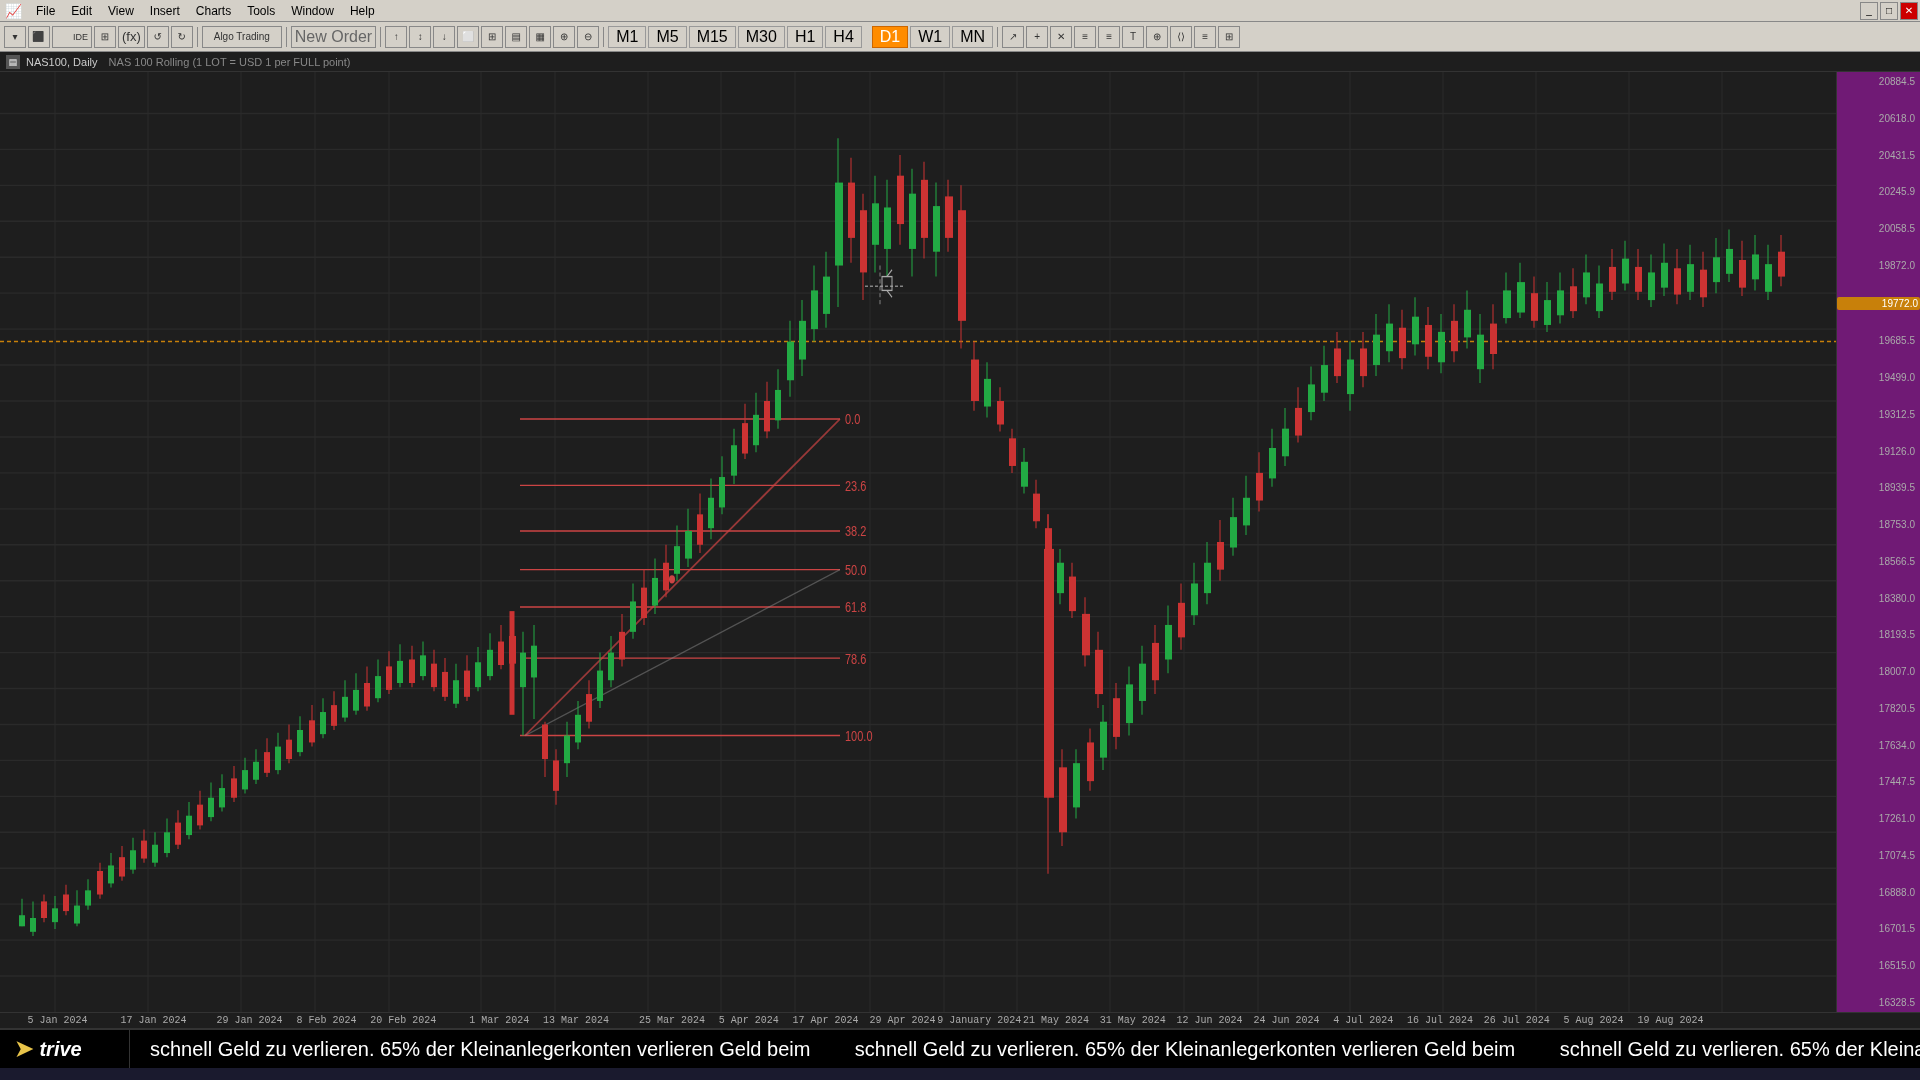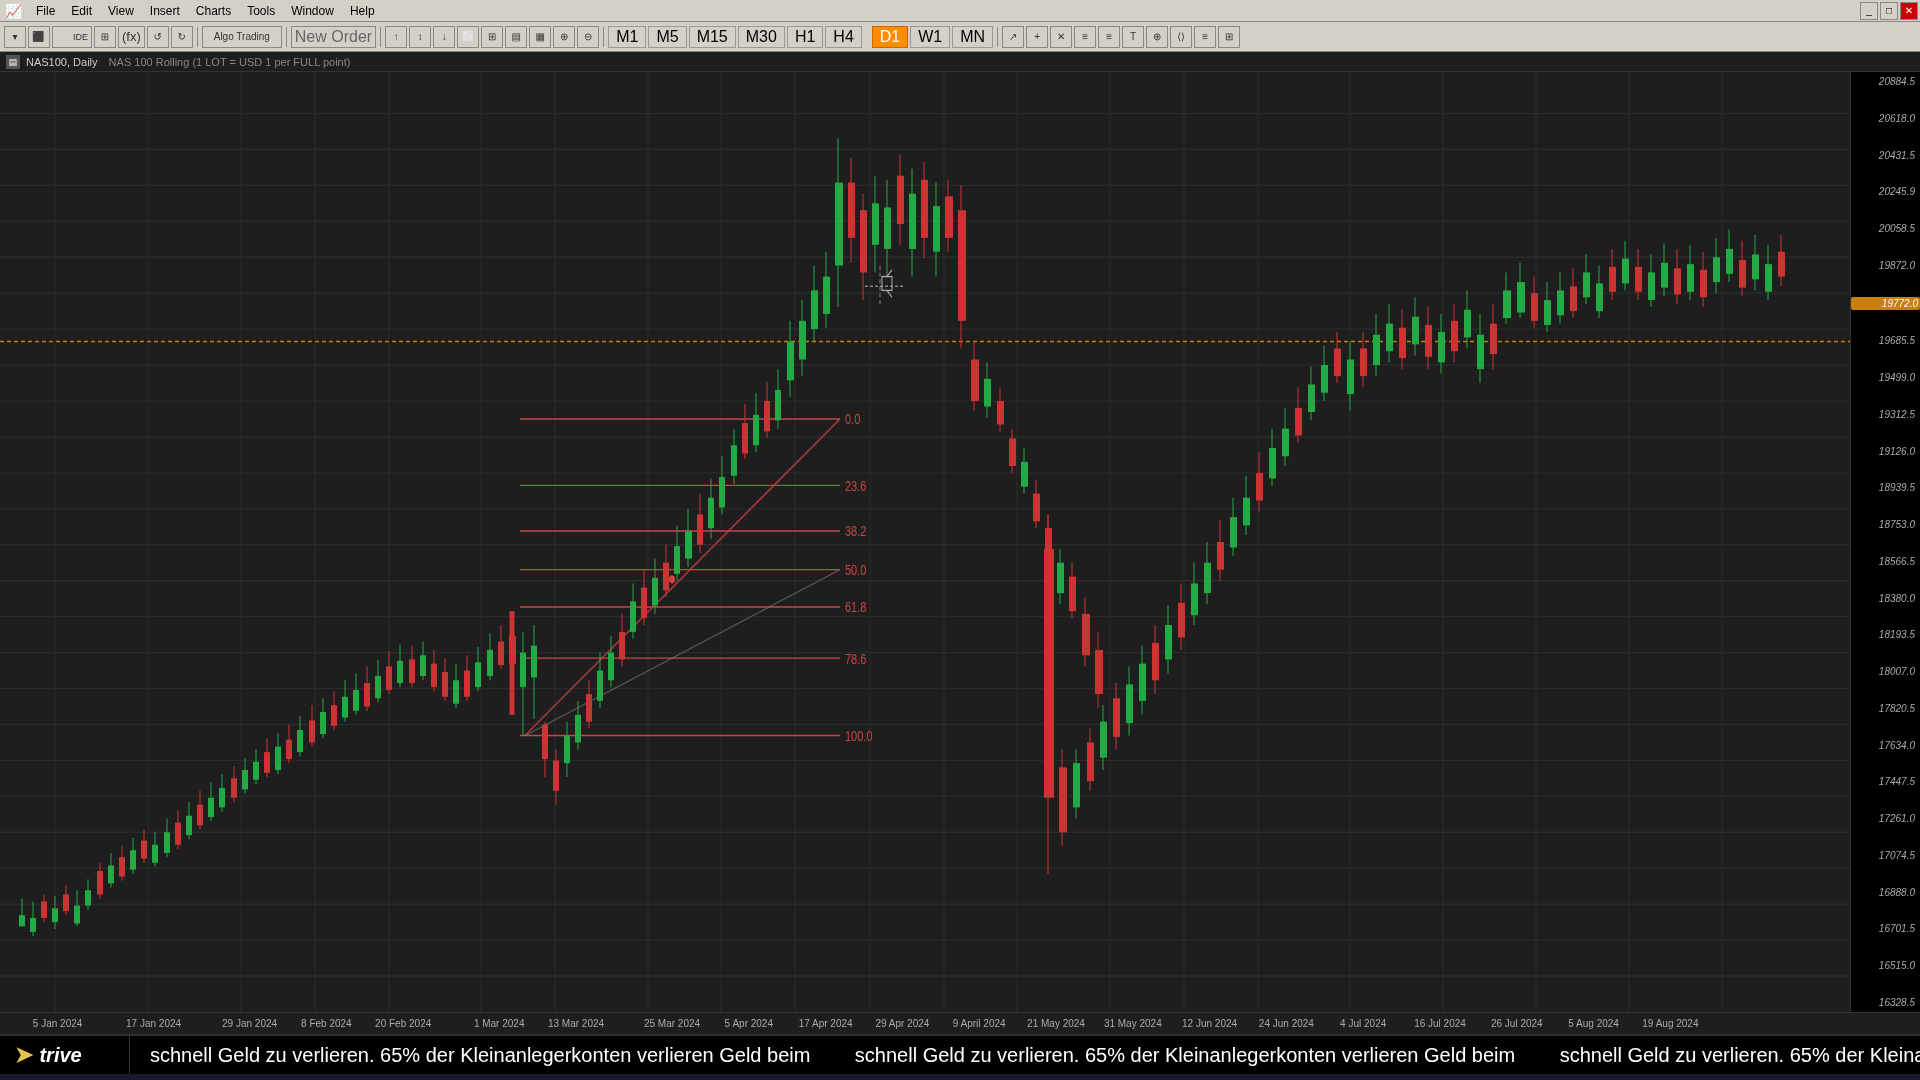--- a/index.html
+++ b/index.html
@@ -99,54 +99,54 @@
       height: calc(1080px - 22px - 30px - 20px - 40px - 28px);
       background: #1e1e1e;
       overflow: hidden;
     }
 
     
     #price-scale {
       position: absolute;
       right: 0;
       top: 0;
-      width: 70px;
+      width: 84px;
       height: 100%;
-      background: #000000;
+      background: #701a75;
       border-left: 1px solid #333;
       display: flex;
       flex-direction: column;
       justify-content: space-between;
       padding: 4px 0;
-      font-style: italic;
     }
     .price-label {
       font-size: 10px;
       color: #aaa;
       text-align: right;
       padding-right: 5px;
     }
     .price-label.current {
       background: #c8800a;
       color: white;
       padding: 1px 2px;
       border-radius: 2px;
     }
 
     
     #time-scale {
-      height: 22px;
+      height: 16px;
       background: #1e1e1e;
       border-top: 1px solid #333;
       display: flex;
       align-items: center;
       padding-left: 10px;
       font-size: 10px;
       color: #aaa;
       position: relative;
+      font-family: Liberation Mono, monospace;
     }
     .time-label {
       position: absolute;
       font-size: 10px;
       color: #aaa;
       transform: translateX(-50%);
     }
 
     
     #bottom-ticker {
@@ -888,21 +888,21 @@
   <span class="time-label" style="left:8%;">17 Jan 2024</span>
   <span class="time-label" style="left:13%;">29 Jan 2024</span>
   <span class="time-label" style="left:17%;">8 Feb 2024</span>
   <span class="time-label" style="left:21%;">20 Feb 2024</span>
   <span class="time-label" style="left:26%;">1 Mar 2024</span>
   <span class="time-label" style="left:30%;">13 Mar 2024</span>
   <span class="time-label" style="left:35%;">25 Mar 2024</span>
   <span class="time-label" style="left:39%;">5 Apr 2024</span>
   <span class="time-label" style="left:43%;">17 Apr 2024</span>
   <span class="time-label" style="left:47%;">29 Apr 2024</span>
-  <span class="time-label" style="left:51%;">9 April 2024</span>
+  <span class="time-label" style="left:51%;">9 January 2024</span>
   <span class="time-label" style="left:55%;">21 May 2024</span>
   <span class="time-label" style="left:59%;">31 May 2024</span>
   <span class="time-label" style="left:63%;">12 Jun 2024</span>
   <span class="time-label" style="left:67%;">24 Jun 2024</span>
   <span class="time-label" style="left:71%;">4 Jul 2024</span>
   <span class="time-label" style="left:75%;">16 Jul 2024</span>
   <span class="time-label" style="left:79%;">26 Jul 2024</span>
   <span class="time-label" style="left:83%;">5 Aug 2024</span>
   <span class="time-label" style="left:87%;">19 Aug 2024</span>
 </div>

